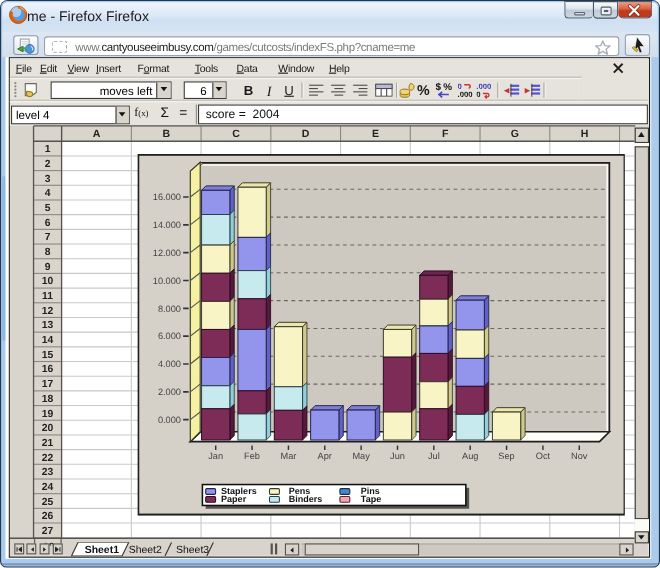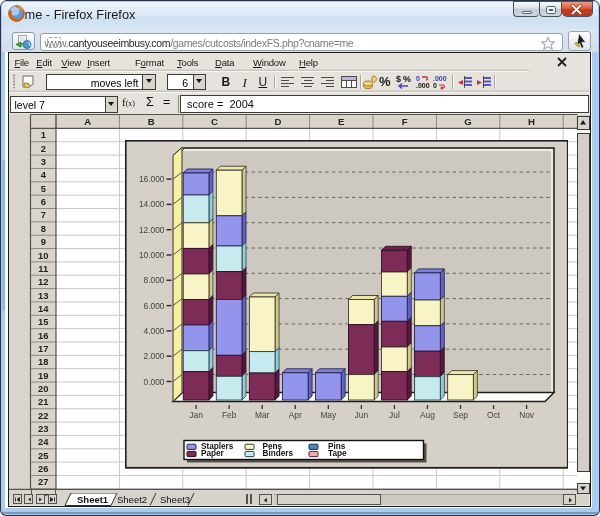--- a/index.html
+++ b/index.html
@@ -21,21 +21,21 @@
 .minglyph { left:8px; top:8.8px; width:10px; height:3.5px; background:#fff; border:1px solid #5d6771; border-radius:1px; }
 .maxglyph { left:6.5px; top:3.6px; width:10px; height:8.5px; background:#eef2f5; border:1.5px solid #565f6a; border-radius:1.5px; }
 .maxglyph2 { left:9.5px; top:6.4px; width:4px; height:2.5px; border:1px solid #565f6a; background:#fff; }
 
 .navbar { left:2px; top:29px; width:596px; height:23.5px;
   background:linear-gradient(#dde7f3, #d2deec); border-bottom:1px solid #b9c9da; }
 .gobtn { left:10px; top:2.5px; width:23px; height:18px; border-radius:3px; border:1px solid #8d9aa8;
   background:linear-gradient(#fdfdfe, #dde4ec); }
 .urlfield { left:37.5px; top:4px; width:523px; height:17.5px; border-radius:3px; border:1px solid #98a2ac; background:#fff; }
 .favbox { left:6px; top:3px; width:14px; height:10.5px; border:1.2px dashed #9aa0a8; border-radius:2px; }
-.urltext { left:4px; top:3px; font-size:10.5px; letter-spacing:-0.35px; color:#7a7a7a; white-space:nowrap; }
+.urltext { left:28px; top:3px; font-size:10.5px; letter-spacing:-0.35px; color:#7a7a7a; white-space:nowrap; }
 .urltext b { color:#1f1f1f; font-weight:normal; }
 .cursbtn { left:565.5px; top:1.5px; width:23.5px; height:20px; border-radius:3px; border:1px solid #9aa4b0;
   background:linear-gradient(#fdfdfe, #dde4ec); }
 
 .page { left:5px; top:52px; width:587px; height:455.5px; background:#fff; }
 .game { left:7.5px; top:51.5px; width:583px; height:455px; border:1.5px solid #1c1c1c; background:#e6e3dc; }
 
 .menubar { left:9px; top:53px; width:580px; height:17.5px; background:#e6e3dc; font-size:9.5px; color:#161616; }
 .mi { position:absolute; top:4px; letter-spacing:-0.2px; }
 .toolbar { left:9px; top:70.5px; width:520px; height:21px; background:#e6e3dc;
@@ -117,21 +117,21 @@
   </svg>
  </div>
 </div>
 <div class="abs page"></div>
 <div class="abs game"></div>
 <div class="abs menubar">
  <span class="mi" style="left:5.4px"><u>F</u>ile</span>
  <span class="mi" style="left:27.3px"><u>E</u>dit</span>
  <span class="mi" style="left:52.3px"><u>V</u>iew</span>
  <span class="mi" style="left:78.3px"><u>I</u>nsert</span>
- <span class="mi" style="left:126px">F<u>o</u>rmat</span>
+ <span class="mi" style="left:116px">F<u>o</u>rmat</span>
  <span class="mi" style="left:168px"><u>T</u>ools</span>
  <span class="mi" style="left:206px"><u>D</u>ata</span>
  <span class="mi" style="left:244px"><u>W</u>indow</span>
  <span class="mi" style="left:290px"><u>H</u>elp</span>
  <svg width="12" height="12" viewBox="0 0 12 12" style="position:absolute;left:547px;top:3px">
   <path d="M2 2 L10 10 M10 2 L2 10" stroke="#222" stroke-width="1.8"></path>
  </svg>
 </div>
 <div class="abs toolbar">
  <svg width="6" height="16" viewBox="0 0 6 16" style="position:absolute;left:2px;top:2px">
@@ -215,21 +215,21 @@
   <path d="M1 4 L6 6.5 L1 9 Z" fill="#c83232"></path>
   <rect x="7" y="1" width="8" height="2" fill="#5555cc"></rect>
         <rect x="7" y="4.5" width="8" height="2" fill="#5555cc"></rect>
   <rect x="7" y="8" width="8" height="2" fill="#5555cc"></rect>
         <line x1="7.5" y1="0" x2="7.5" y2="12" stroke="#333" stroke-width="0.8"></line>
  </svg>
  <div class="tsep" style="left:485px"></div>
 </div>
 <div class="abs fbar">
  <div class="combo" style="left:0.5px;top:3.5px;width:108.5px;height:16.5px">
-  <span style="position:absolute;left:4px;top:2px;font-size:10.5px">level 7</span>
+  <span style="position:absolute;left:4px;top:2px;font-size:10.5px">level 4</span>
   <div class="combobtn"></div>
  </div>
  <span style="position:absolute;left:113px;top:3px;font-size:11px;font-family:'Liberation Serif',serif;color:#111">f<span style="font-size:8px">(x)</span></span>
  <span style="position:absolute;left:137px;top:2.5px;font-size:12.5px;color:#111">Σ</span>
  <span style="position:absolute;left:154px;top:2.5px;font-size:12.5px;color:#111">=</span>
  <div style="position:absolute;left:168.5px;top:2px;width:1px;height:18px;background:#8a8880"></div>
  <div style="position:absolute;left:171px;top:2px;width:408.5px;height:18.5px;background:#fff;border:1px solid #3b3b38">
   <span style="position:absolute;left:6px;top:2.5px;font-size:11px;color:#111">score =&nbsp; 2004</span>
  </div>
 </div>

